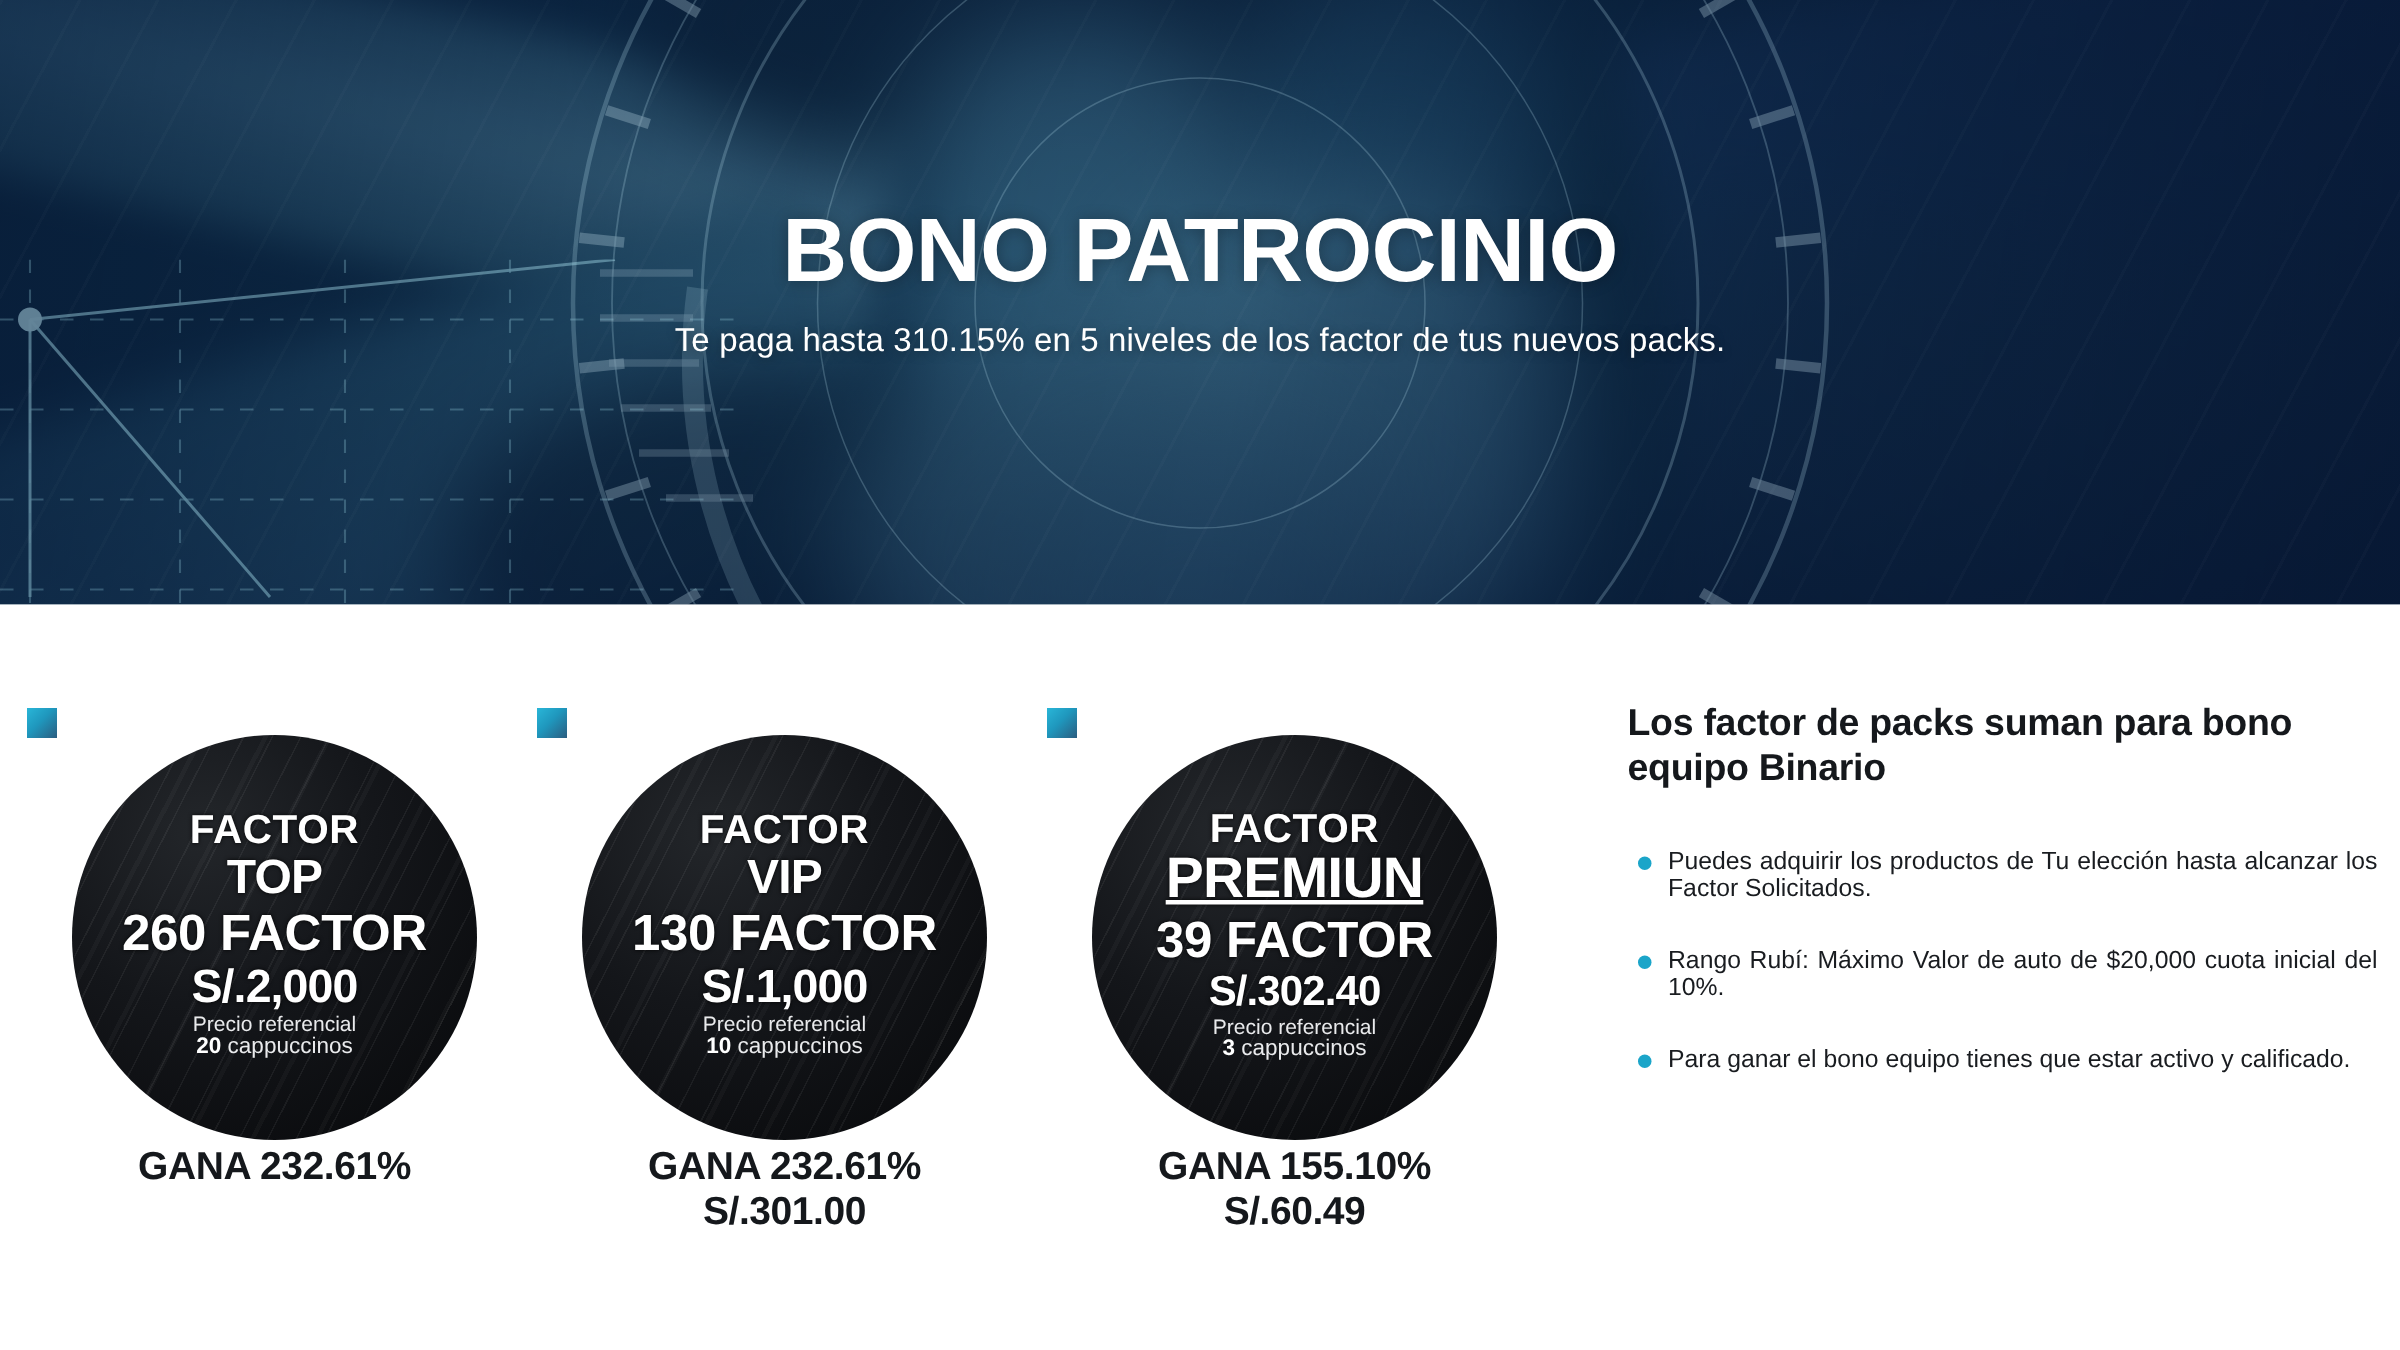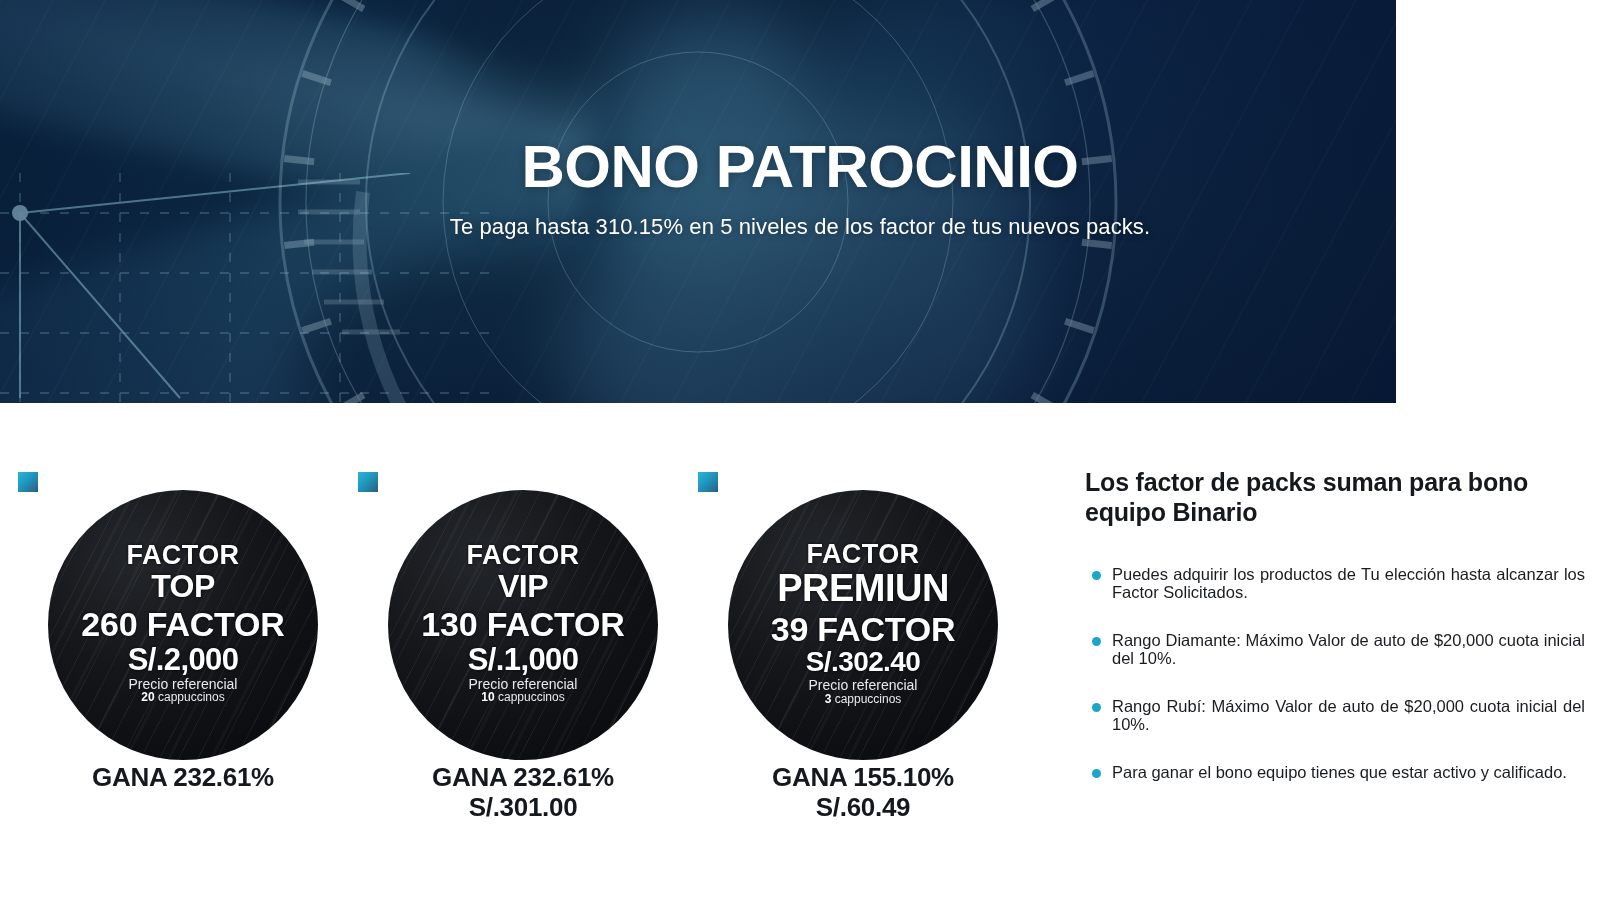--- a/index.html
+++ b/index.html
@@ -7,21 +7,21 @@
   html,body { width:1600px; height:900px; }
   body {
     font-family:"Liberation Sans", sans-serif;
     background:#ffffff;
     overflow:hidden;
     position:relative;
   }
 
   
   #hero {
-    position:absolute; left:0; top:0; width:1396px; height:403px;
+    position:absolute; left:0; top:0; width:1600px; height:403px;
     overflow:hidden;
     background:#0d2b47;
   }
   
   .photo-layer { position:absolute; inset:0; }
 
   .blob { position:absolute; border-radius:50%; filter:blur(38px); }
 
   
   .b-hand1 { left:600px;  top:10px;   width:240px; height:300px; background:#5e8fa3; opacity:.88; border-radius:48% 52% 60% 40%; }
@@ -127,38 +127,38 @@
   .c-factor {
     font-size:27px; font-weight:800; letter-spacing:.4px; line-height:1.0;
     margin-top:-4px;
     text-shadow:0 0 3px rgba(0,0,0,.9);
   }
   .c-tier {
     font-size:32px; font-weight:800; letter-spacing:-.5px; line-height:1.0;
     margin-top:1px;
     text-shadow:0 0 3px rgba(0,0,0,.9);
   }
-  .c-tier.small { font-size:38px; }
+  .c-tier.small { font-size:38px;text-decoration:underline; }
   .c-qty {
     font-size:34px; font-weight:800; letter-spacing:-.2px; line-height:1.05;
     margin-top:5px;
     text-shadow:0 0 3px rgba(0,0,0,.9);
   }
   .c-price {
     font-size:31px; font-weight:800; letter-spacing:-.6px; line-height:1.0;
     margin-top:1px;
     text-shadow:0 0 3px rgba(0,0,0,.9);
   }
   .c-price.narrow { font-size:28px; }
   .c-ref {
     font-size:14px; font-weight:400; line-height:1.05; margin-top:2px;
     color:#e9eaec;
   }
   .c-cap {
-    font-size:12px; font-weight:400; line-height:1.05;
+    font-size:15px; font-weight:400; line-height:1.05;
     color:#e9eaec;
   }
   .c-cap b { font-weight:800; color:#ffffff; }
 
   .gana {
     position:absolute; width:270px; text-align:center;
     color:#15181c; font-weight:800; font-size:26px; line-height:1.17;
     letter-spacing:-.3px;
   }
   .gana .l2 { display:block; }
@@ -378,24 +378,20 @@
 
   <div id="info">
     <div id="info-title">Los factor de packs suman para bono equipo Binario</div>
     <div id="bullets">
       <div class="bullet">
         <span class="dot"></span>
         <span class="txt">Puedes adquirir los productos de Tu elección hasta alcanzar los Factor Solicitados.</span>
       </div>
       <div class="bullet">
         <span class="dot"></span>
-        <span class="txt">Rango Diamante: Máximo Valor de auto de $20,000 cuota inicial del 10%.</span>
-      </div>
-      <div class="bullet">
-        <span class="dot"></span>
         <span class="txt">Rango Rubí: Máximo Valor de auto de $20,000 cuota inicial del 10%.</span>
       </div>
       <div class="bullet">
         <span class="dot"></span>
         <span class="txt">Para ganar el bono equipo tienes que estar activo y calificado.</span>
       </div>
     </div>
   </div>
 
 </div>

